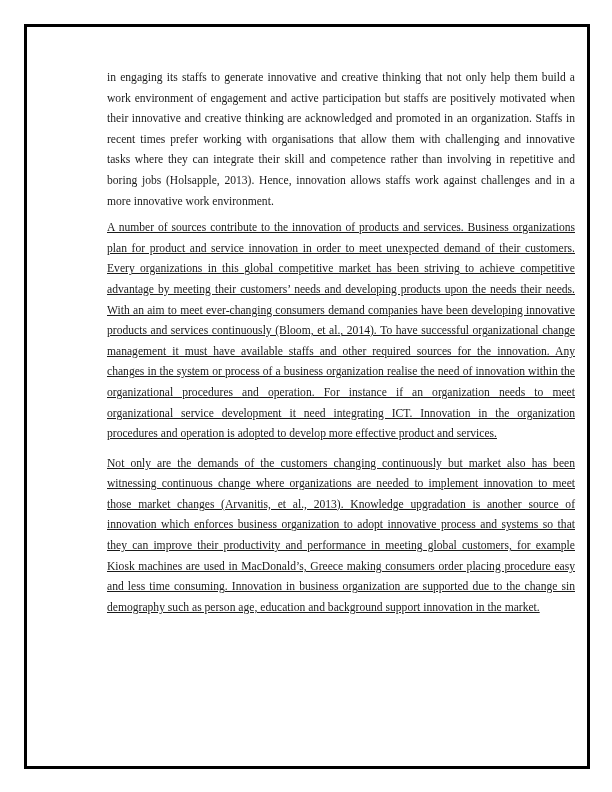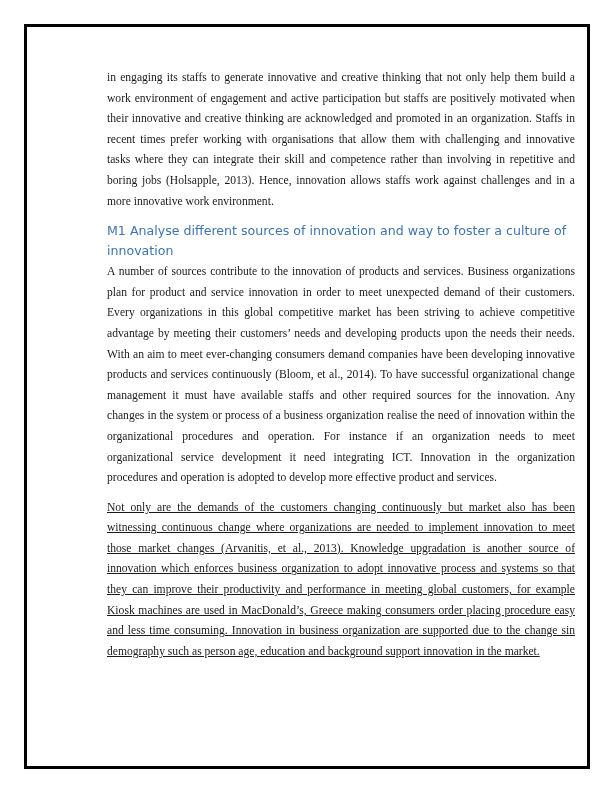--- a/index.html
+++ b/index.html
@@ -25,16 +25,15 @@
     line-height: 20px; margin: 9px 0 1px 0;
   }
 </style>
 </head>
 <body>
 
 <div class="page-border"></div>
 
 <div class="content">
   <p class="para">in engaging its staffs to generate innovative and creative thinking that not only help them build a work environment of engagement and active participation but staffs are positively motivated when their innovative and creative thinking are acknowledged and promoted in an organization. Staffs in recent times prefer working with organisations that allow them with challenging and innovative tasks where they can integrate their skill and competence rather than involving in repetitive and boring jobs (Holsapple, 2013). Hence, innovation allows staffs work against challenges and in a more innovative work environment.</p>
-  <h2 class="heading">M1 Analyse different sources of innovation and way to foster a culture of innovation</h2>
   <p class="para">A number of sources contribute to the innovation of products and services. Business organizations plan for product and service innovation in order to meet unexpected demand of their customers. Every organizations in this global competitive market has been striving to achieve competitive advantage by meeting their customers’ needs and developing products upon the needs their needs. With an aim to meet ever-changing consumers demand companies have been developing innovative products and services continuously (Bloom, et al., 2014). To have successful organizational change management it must have available staffs and other required sources for the innovation. Any changes in the system or process of a business organization realise the need of innovation within the organizational procedures and operation. For instance if an organization needs to meet organizational service development it need integrating ICT. Innovation in the organization procedures and operation is adopted to develop more effective product and services.</p>
   <p class="para" style="margin-top:9px">Not only are the demands of the customers changing continuously but market also has been witnessing continuous change where organizations are needed to implement innovation to meet those market changes (Arvanitis, et al., 2013). Knowledge upgradation is another source of innovation which enforces business organization to adopt innovative process and systems so that they can improve their productivity and performance in meeting global customers, for example Kiosk machines are used in MacDonald’s, Greece making consumers order placing procedure easy and less time consuming. Innovation in business organization are supported due to the change sin demography such as person age, education and background support innovation in the market.</p>
 </div>
 
 </body></html>

